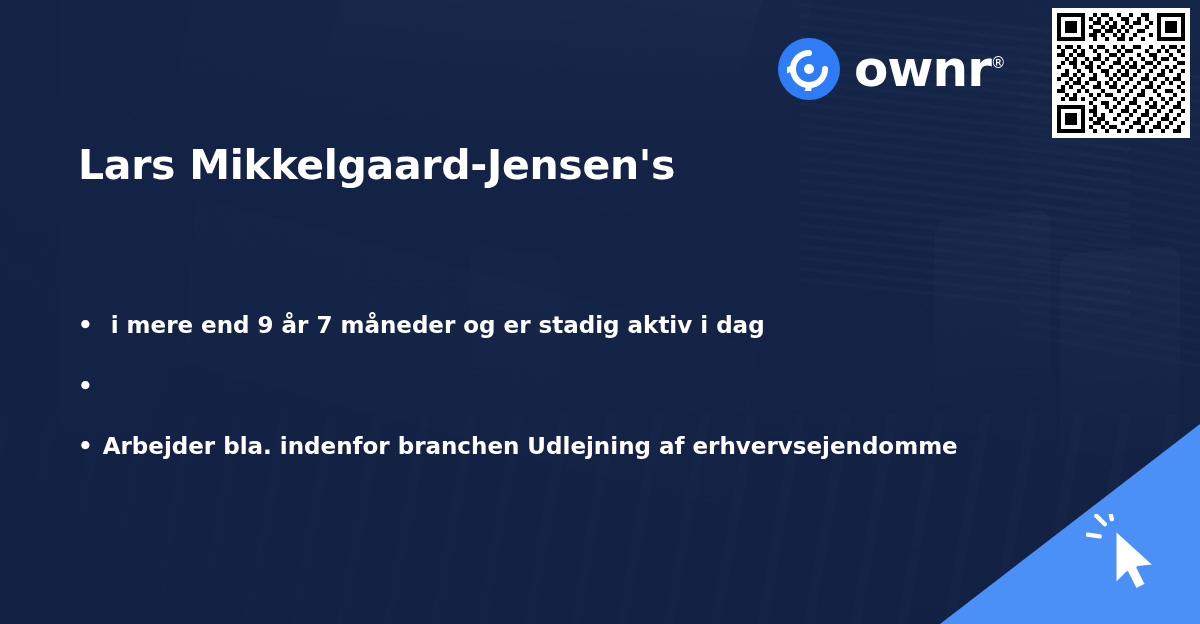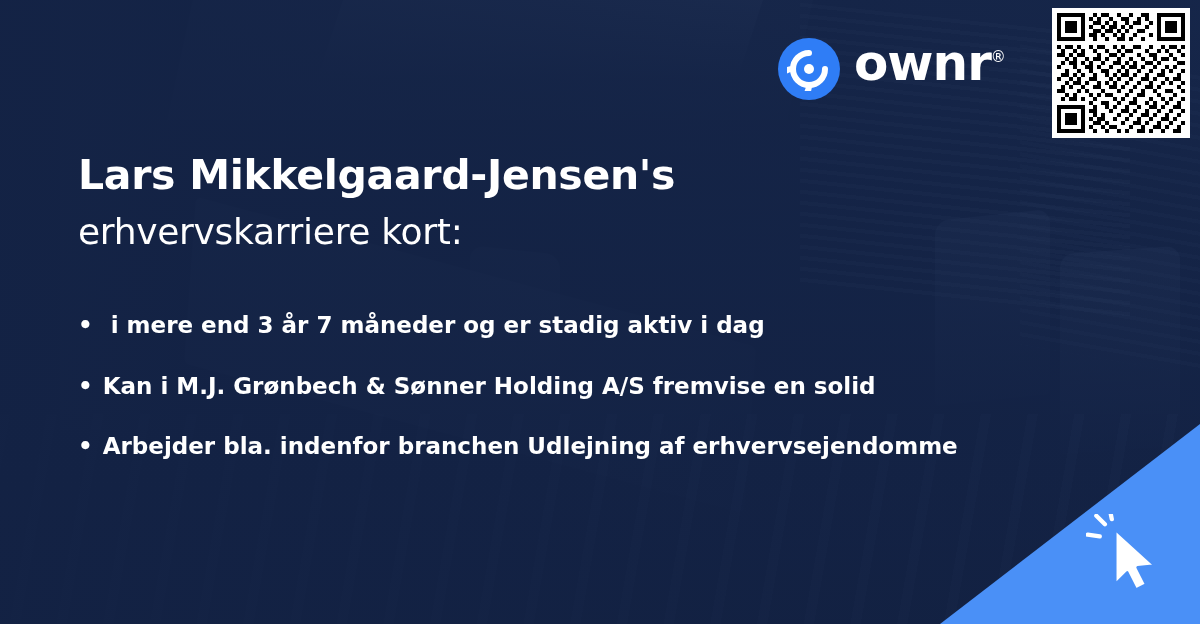--- a/index.html
+++ b/index.html
@@ -107,20 +107,21 @@
     bottom: 24px;
     width: 86px;
     height: 86px;
   }
   
   .logo {
     position: absolute;
     left: 778px;
     top: 38px;
     display: flex;
+    align-items: center;
     gap: 14px;
   }
   .logo-mark {
     width: 62px;
     height: 62px;
     border-radius: 50%;
     background: #2f7df6;
     display: flex;
     align-items: center;
     justify-content: center;
@@ -147,21 +148,21 @@
     height: 130px;
     background: #ffffff;
     padding: 5px;
     box-sizing: border-box;
   }
   .qr svg { display: block; }
   
   .headline {
     position: absolute;
     left: 78px;
-    top: 150px;
+    top: 140px;
     color: #ffffff;
     font-size: 41px;
     font-weight: bold;
     line-height: 1.22;
     letter-spacing: -0.3px;
   }
   .headline .line2 {
     display: block;
     font-weight: normal;
     font-size: 36px;
@@ -497,36 +498,34 @@
           <rect x="20" y="29" width="2" height="1"></rect>
           <rect x="23" y="29" width="1" height="1"></rect>
           <rect x="26" y="29" width="1" height="1"></rect>
           <rect x="29" y="29" width="2" height="1"></rect>
       </g>
     </svg>
   </div>
 
   <div class="headline">
     <span>Lars Mikkelgaard-Jensen's</span>
-    <span class="line2">erhvervskarriere kort:</span>
   </div>
 
   <div class="bullets">
 
     <div class="bullet">
       <span class="bullet-dot">•</span>
       <span class="bullet-text">
-        <span class="l2">i mere end 3 år 7 måneder og er stadig aktiv i dag</span>
+        <span class="l2">i mere end 9 år 7 måneder og er stadig aktiv i dag</span>
       </span>
     </div>
 
     <div class="bullet">
       <span class="bullet-dot">•</span>
       <span class="bullet-text">
-        <span>Kan i M.J. Grønbech &amp; Sønner Holding A/S fremvise en solid</span>
       </span>
     </div>
 
     <div class="bullet">
       <span class="bullet-dot">•</span>
       <span class="bullet-text">
         <span>Arbejder bla. indenfor branchen Udlejning af erhvervsejendomme</span>
       </span>
     </div>
 

